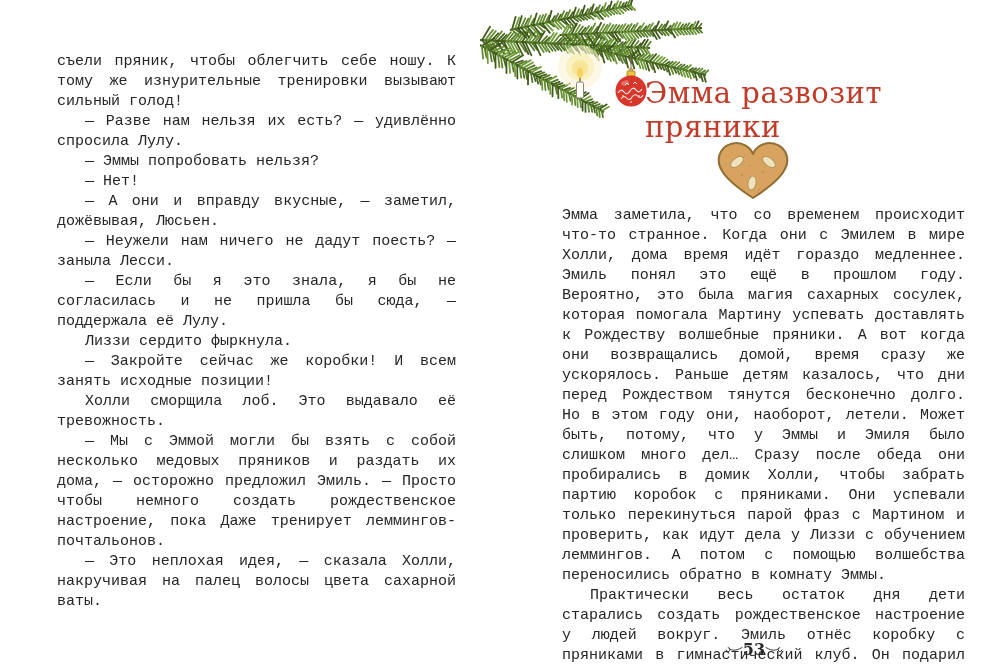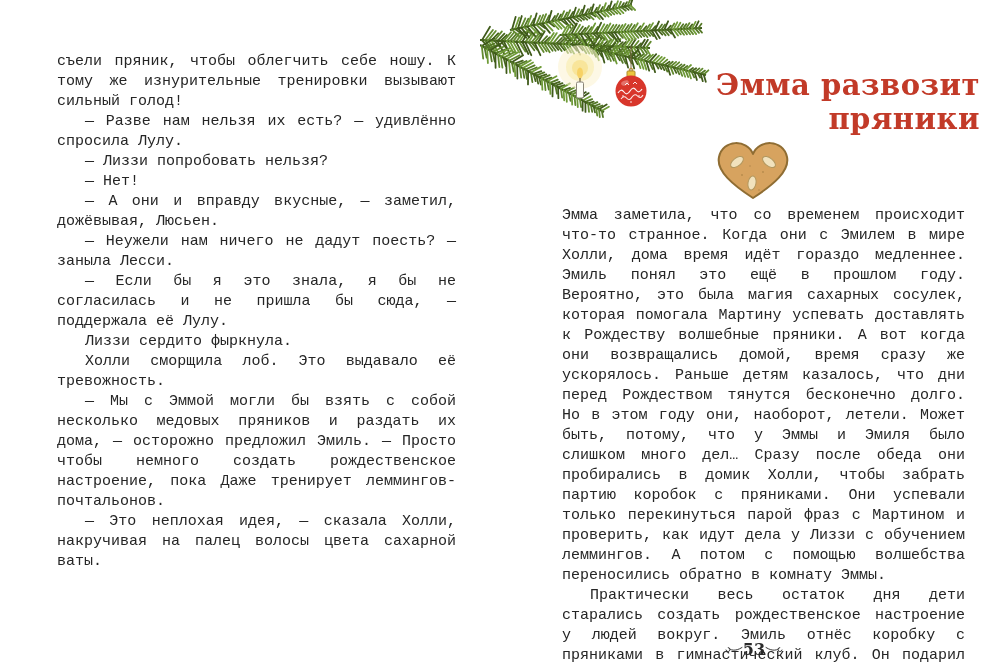--- a/index.html
+++ b/index.html
@@ -6,43 +6,44 @@
   body{
     width:1000px;height:670px;position:relative;background:#ffffff;
     font-family:"DejaVu Serif","Liberation Serif",serif;color:#262626;overflow:hidden;
   }
   .page-text{position:absolute;text-align:justify;font-size:15px;line-height:20px;}
   .page-text p.para{margin:0;padding:0;font-family:Liberation Mono, monospace;}
   .page-text p.indent{text-indent:28px;}
   #left-text{left:57px;top:52px;width:399px;}
   #right-text{left:562px;top:206px;width:403px;}
   #chapter-title{
-    position:absolute;left:645px;top:68px;width:335px;text-align:right;
-    color:#c23a28;font-weight:bold;font-size:29px;line-height:34px;letter-spacing:.5px;
+    position:absolute;left:645px;top:76px;width:335px;text-align:left;
+    color:#c23a28;font-weight:normal;font-size:29px;line-height:34px;letter-spacing:.5px;
   }
   #illustration-svg{position:absolute;left:480px;top:0;pointer-events:none;}
   #page-number-row{
     position:absolute;left:698px;top:638px;width:112px;height:22px;
     display:flex;align-items:center;justify-content:center;
     font-size:16px;font-weight:bold;color:#2a2a2a;
   }
   .flourish{display:block;}
 </style>
 </head>
 <body>
 
 <div id="left-text" class="page-text">
     <p class="para">съели пряник, чтобы облегчить себе ношу. К тому же изнурительные тренировки вызывают сильный голод!</p>
     <p class="para indent">— Разве нам нельзя их есть? — удивлённо спросила Лулу.</p>
-    <p class="para indent">— Лиззи попробовать нельзя?</p>
+    <p class="para indent">— Эммы попробовать нельзя?</p>
     <p class="para indent">— Нет!</p>
     <p class="para indent">— А они и вправду вкусные, — заметил, дожёвывая, Люсьен.</p>
     <p class="para indent">— Неужели нам ничего не дадут поесть? — заныла Лесси.</p>
     <p class="para indent">— Если бы я это знала, я бы не согласилась и не пришла бы сюда, — поддержала её Лулу.</p>
     <p class="para indent">Лиззи сердито фыркнула.</p>
+    <p class="para indent">— Закройте сейчас же коробки! И всем занять исходные позиции!</p>
     <p class="para indent">Холли сморщила лоб. Это выдавало её тревожность.</p>
     <p class="para indent">— Мы с Эммой могли бы взять с собой несколько медовых пряников и раздать их дома, — осторожно предложил Эмиль. — Просто чтобы немного создать рождественское настроение, пока Даже тренирует леммингов-почтальонов.</p>
     <p class="para indent">— Это неплохая идея, — сказала Холли, накручивая на палец волосы цвета сахарной ваты.</p>
   </div>
 
 <svg id="illustration-svg" width="520" height="214" viewBox="0 0 520 214">
   <g id="branches">
       <line x1="0" y1="40" x2="170" y2="48" stroke="#3e5a1c" stroke-width="2.2"></line>
       <line x1="2.0" y1="40.1" x2="10.0" y2="26.7" stroke="#3f5a1a" stroke-width="1.8" stroke-linecap="round"></line>
       <line x1="2.0" y1="40.1" x2="8.1" y2="47.3" stroke="#47651e" stroke-width="1.8" stroke-linecap="round"></line>

